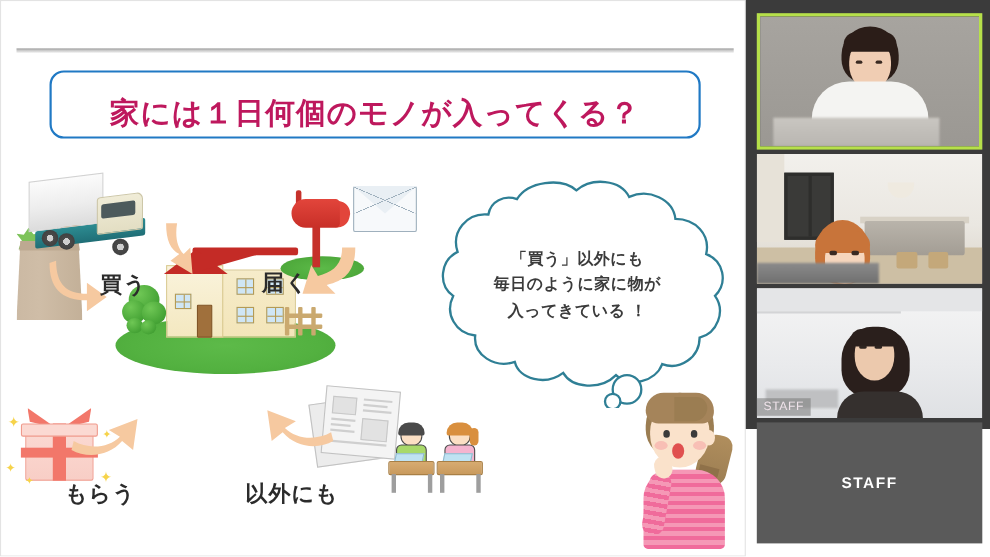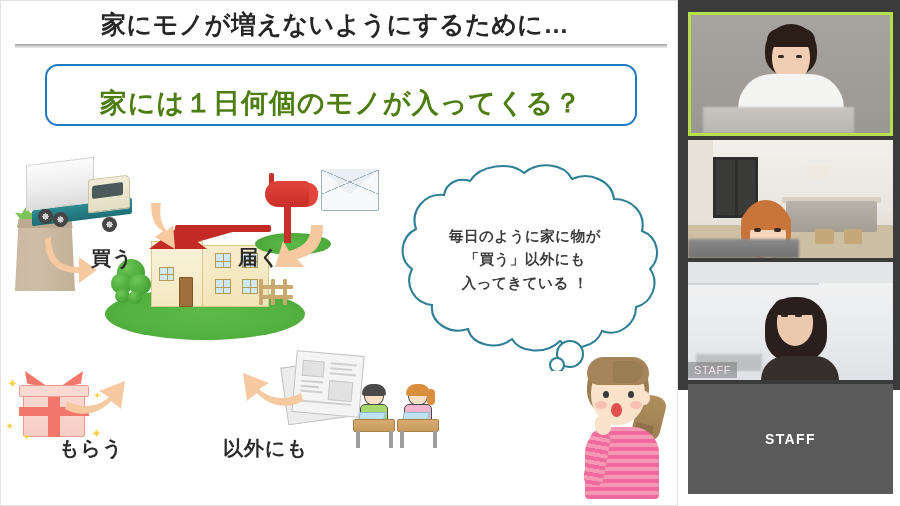--- a/index.html
+++ b/index.html
@@ -29,21 +29,21 @@
     background:linear-gradient(to bottom,#9a9a9a 0%,#c9c9c9 45%,#efefef 100%);
   }
 
   .headline-box{
     position:absolute;left:44px;top:63px;width:592px;height:62px;
     border:2.5px solid #2079c4;border-radius:13px;
     background:#ffffff;box-sizing:border-box;
     display:flex;align-items:center;justify-content:center;
   }
   .headline-text{
-    font-size:27px;font-weight:bold;color:#4d7c0f;
+    font-size:27px;font-weight:bold;color:#be185d;
     letter-spacing:1px;white-space:nowrap;margin-top:16px;
   }
 
   .stage{position:absolute;left:0;top:128px;width:678px;height:378px;}
 
   
   .lawn{
     position:absolute;left:104px;top:159px;width:200px;height:52px;
     background:radial-gradient(ellipse at 50% 50%,#5dba49 0%,#53b140 60%,#49a537 100%);
     border-radius:50%;
@@ -480,21 +480,20 @@
     background:rgba(120,120,120,.55);
   }
 </style>
 </head>
 <body>
 
 <div id="app">
 
   <div class="slide">
 
-    <div class="slide-title">家にモノが増えないようにするために…</div>
     <div class="title-rule"></div>
 
     <div class="headline-box">
       <span class="headline-text">家には１日何個のモノが入ってくる？</span>
     </div>
 
     <div class="stage">
 
       <div class="lawn"></div>
       <div class="house">
@@ -640,22 +639,22 @@
                    C284 76 288 96 276 108 C286 122 278 142 262 146
                    C262 164 244 176 228 170 C222 186 198 192 186 180
                    C172 194 146 192 138 178 C122 190 98 184 94 168
                    C76 174 56 162 58 144 C40 142 30 124 38 108
                    C24 98 26 76 42 68 C36 50 50 32 70 34
                    C72 22 84 16 96 20 Z" fill="#ffffff"></path>
           <circle cx="196" cy="193" r="13" fill="#ffffff"></circle>
           <circle cx="183" cy="204" r="7" fill="#ffffff"></circle>
         </svg>
         <div class="bubble-text">
+          <div>「買う」以外にも</div>
           <div>毎日のように家に物が</div>
-          <div>「買う」以外にも</div>
           <div>入ってきている ！</div>
         </div>
       </div>
 
       <div class="lbl lbl-kau">買う</div>
       <div class="lbl lbl-todoku">届く</div>
       <div class="lbl lbl-morau">もらう</div>
       <div class="lbl lbl-mochikaeru">以外にも</div>
 
       <div class="girl">

